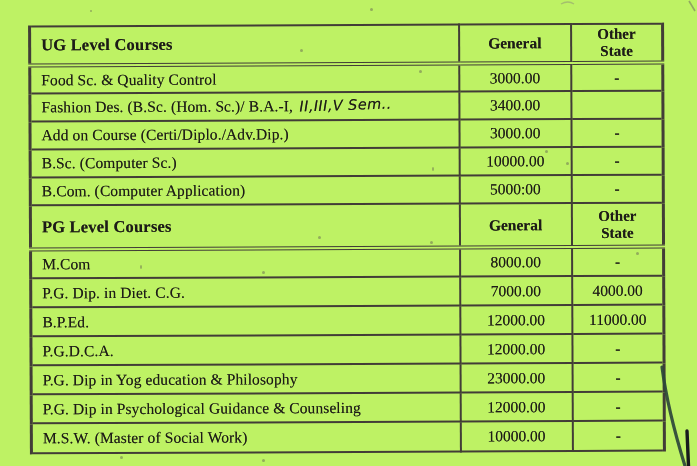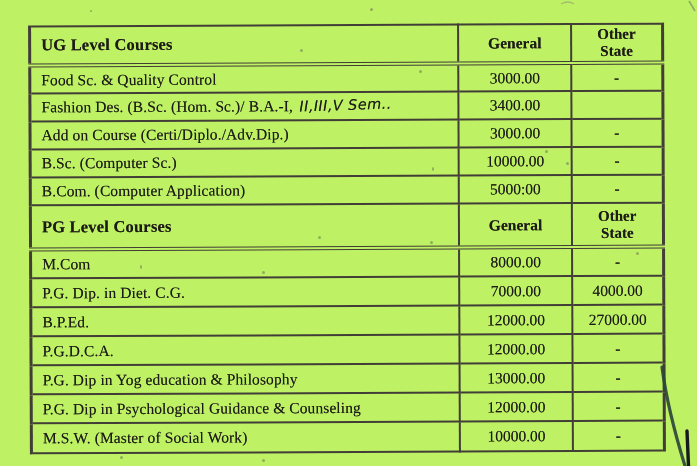--- a/index.html
+++ b/index.html
@@ -145,30 +145,30 @@
       <td class="other outer-r">-</td>
     </tr>
     <tr class="h-prow">
       <td class="course outer-l">P.G. Dip. in Diet. C.G.</td>
       <td class="fee">7000.00</td>
       <td class="other outer-r">4000.00</td>
     </tr>
     <tr class="h-prow">
       <td class="course outer-l">B.P.Ed.</td>
       <td class="fee">12000.00</td>
-      <td class="other outer-r">27000.00</td>
+      <td class="other outer-r">11000.00</td>
     </tr>
     <tr class="h-prow">
       <td class="course outer-l">P.G.D.C.A.</td>
       <td class="fee">12000.00</td>
       <td class="other outer-r">-</td>
     </tr>
     <tr class="h-prow">
       <td class="course outer-l">P.G. Dip in Yog education &amp; Philosophy</td>
-      <td class="fee">13000.00</td>
+      <td class="fee">23000.00</td>
       <td class="other outer-r">-</td>
     </tr>
     <tr class="h-prow">
       <td class="course outer-l">P.G. Dip in Psychological Guidance &amp; Counseling</td>
       <td class="fee">12000.00</td>
       <td class="other outer-r">-</td>
     </tr>
     <tr class="h-last">
       <td class="course outer-l">M.S.W. (Master of Social Work)</td>
       <td class="fee">10000.00</td>

